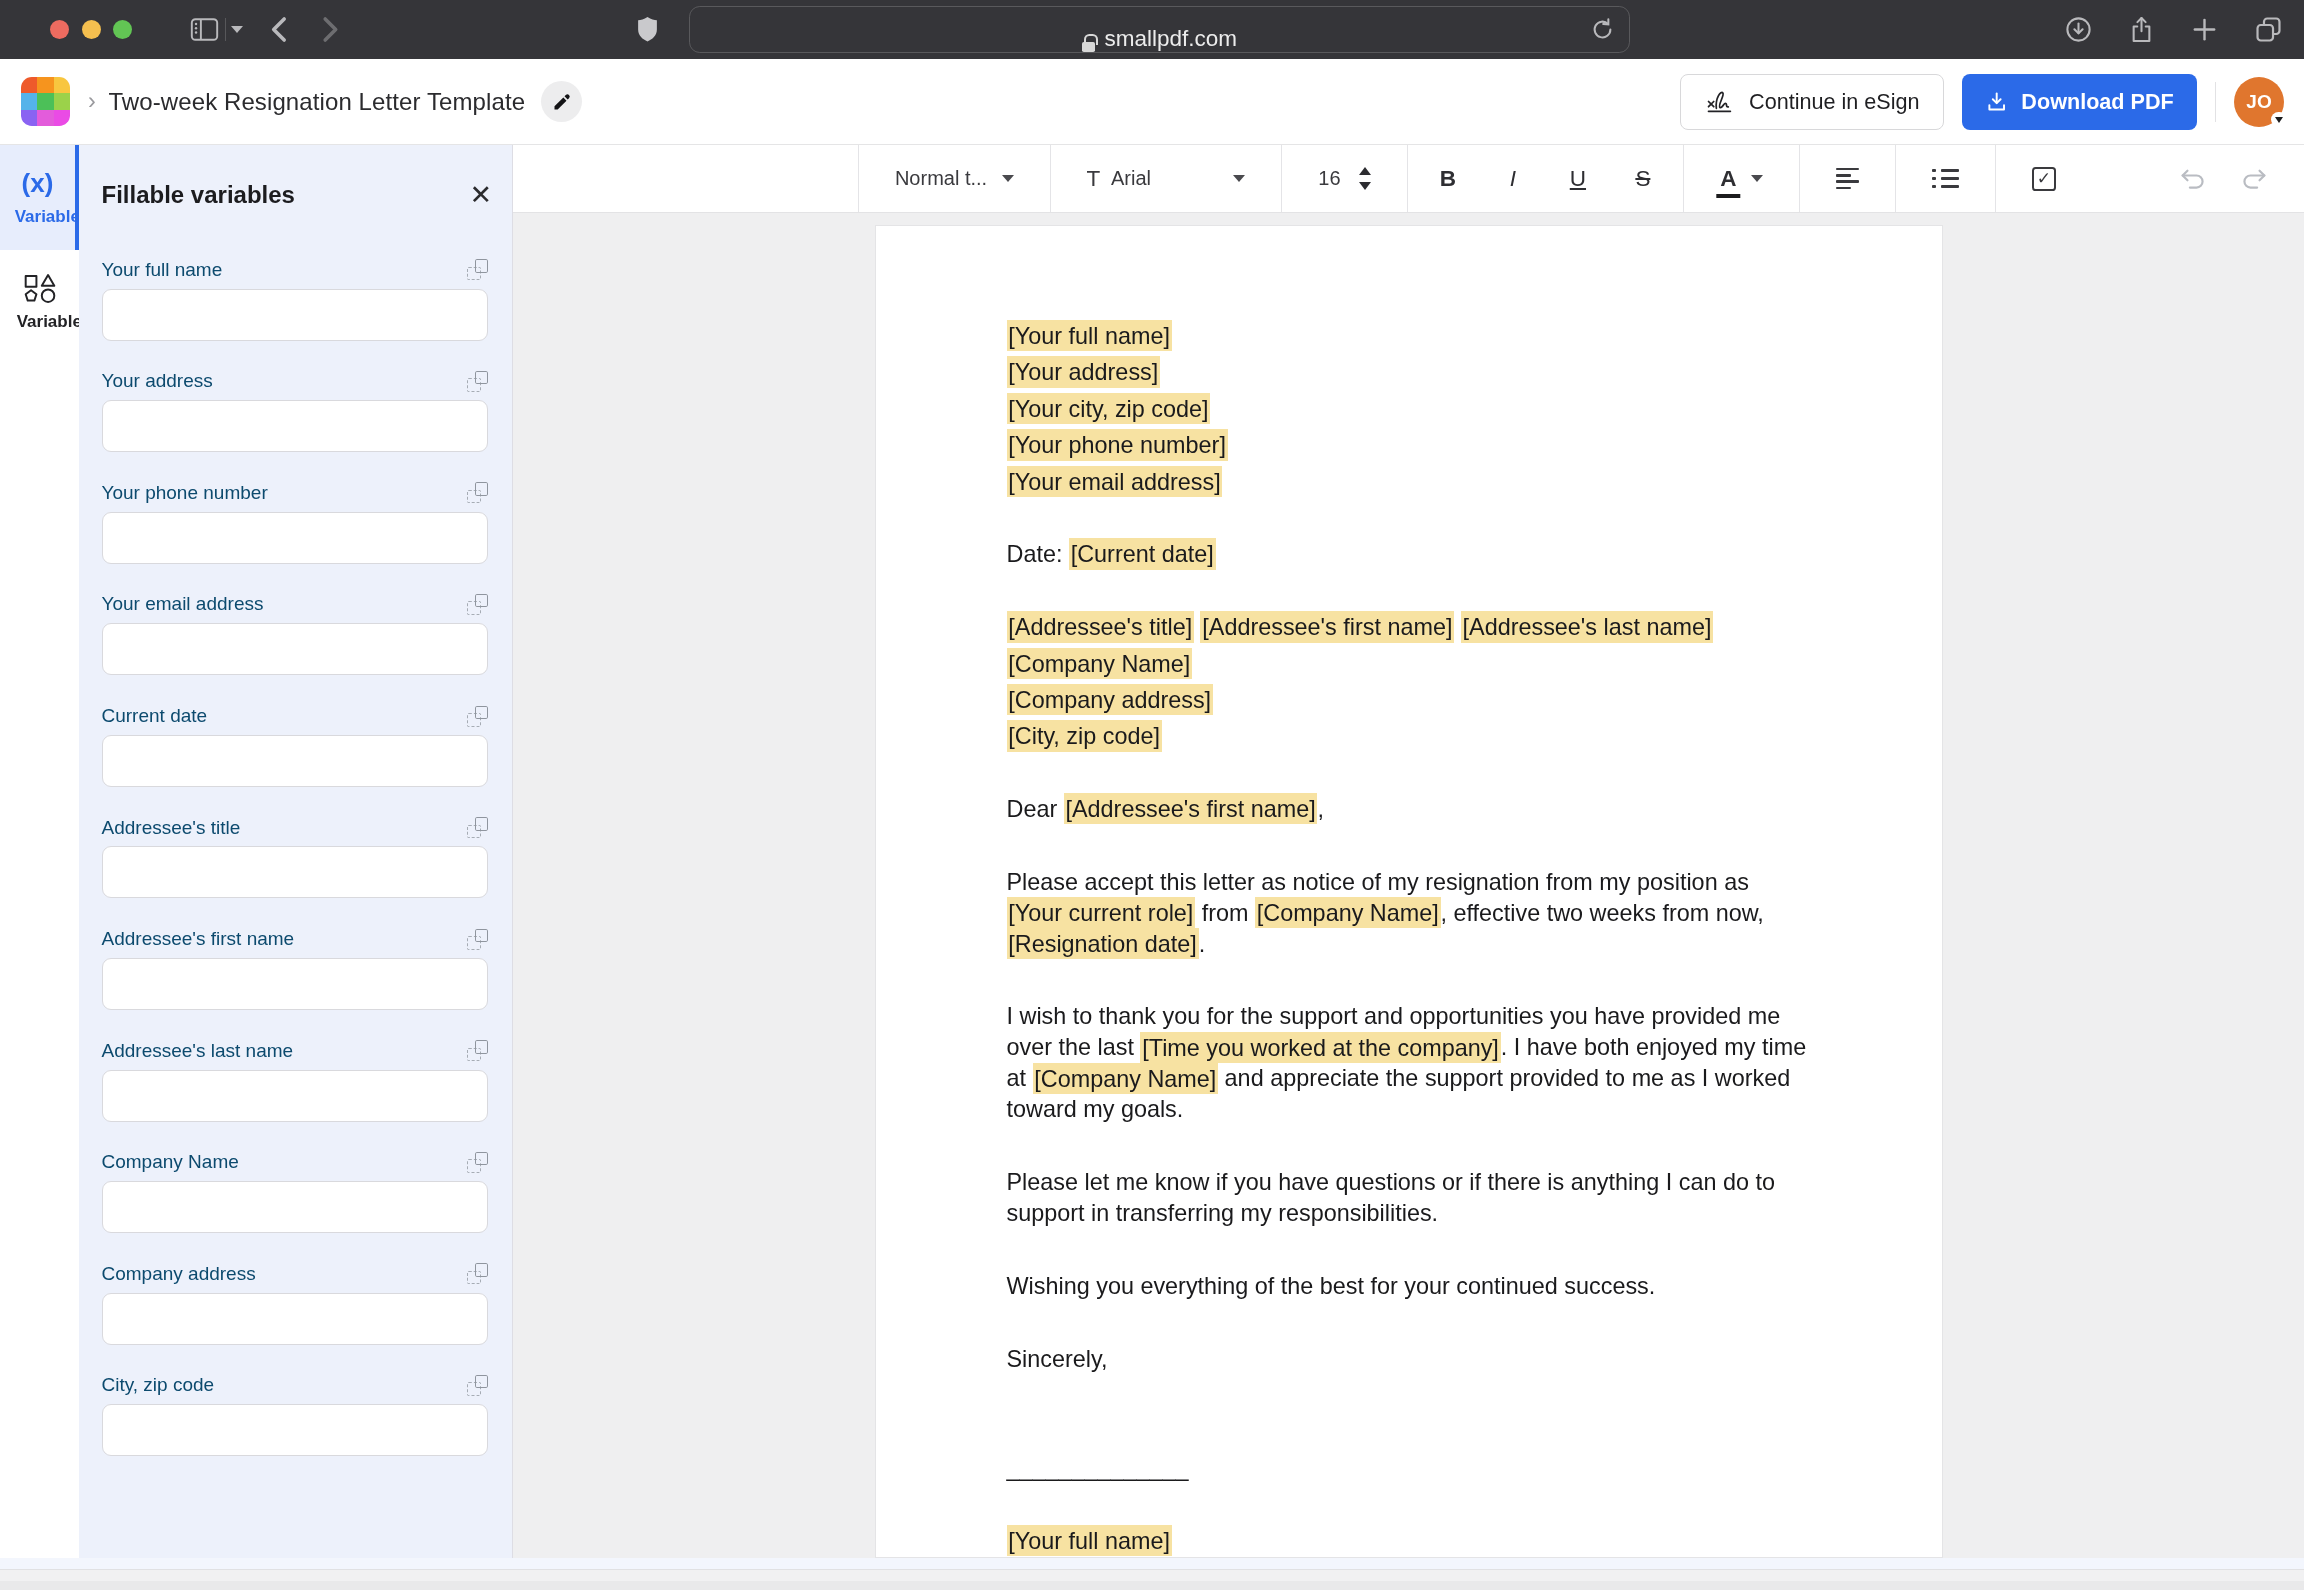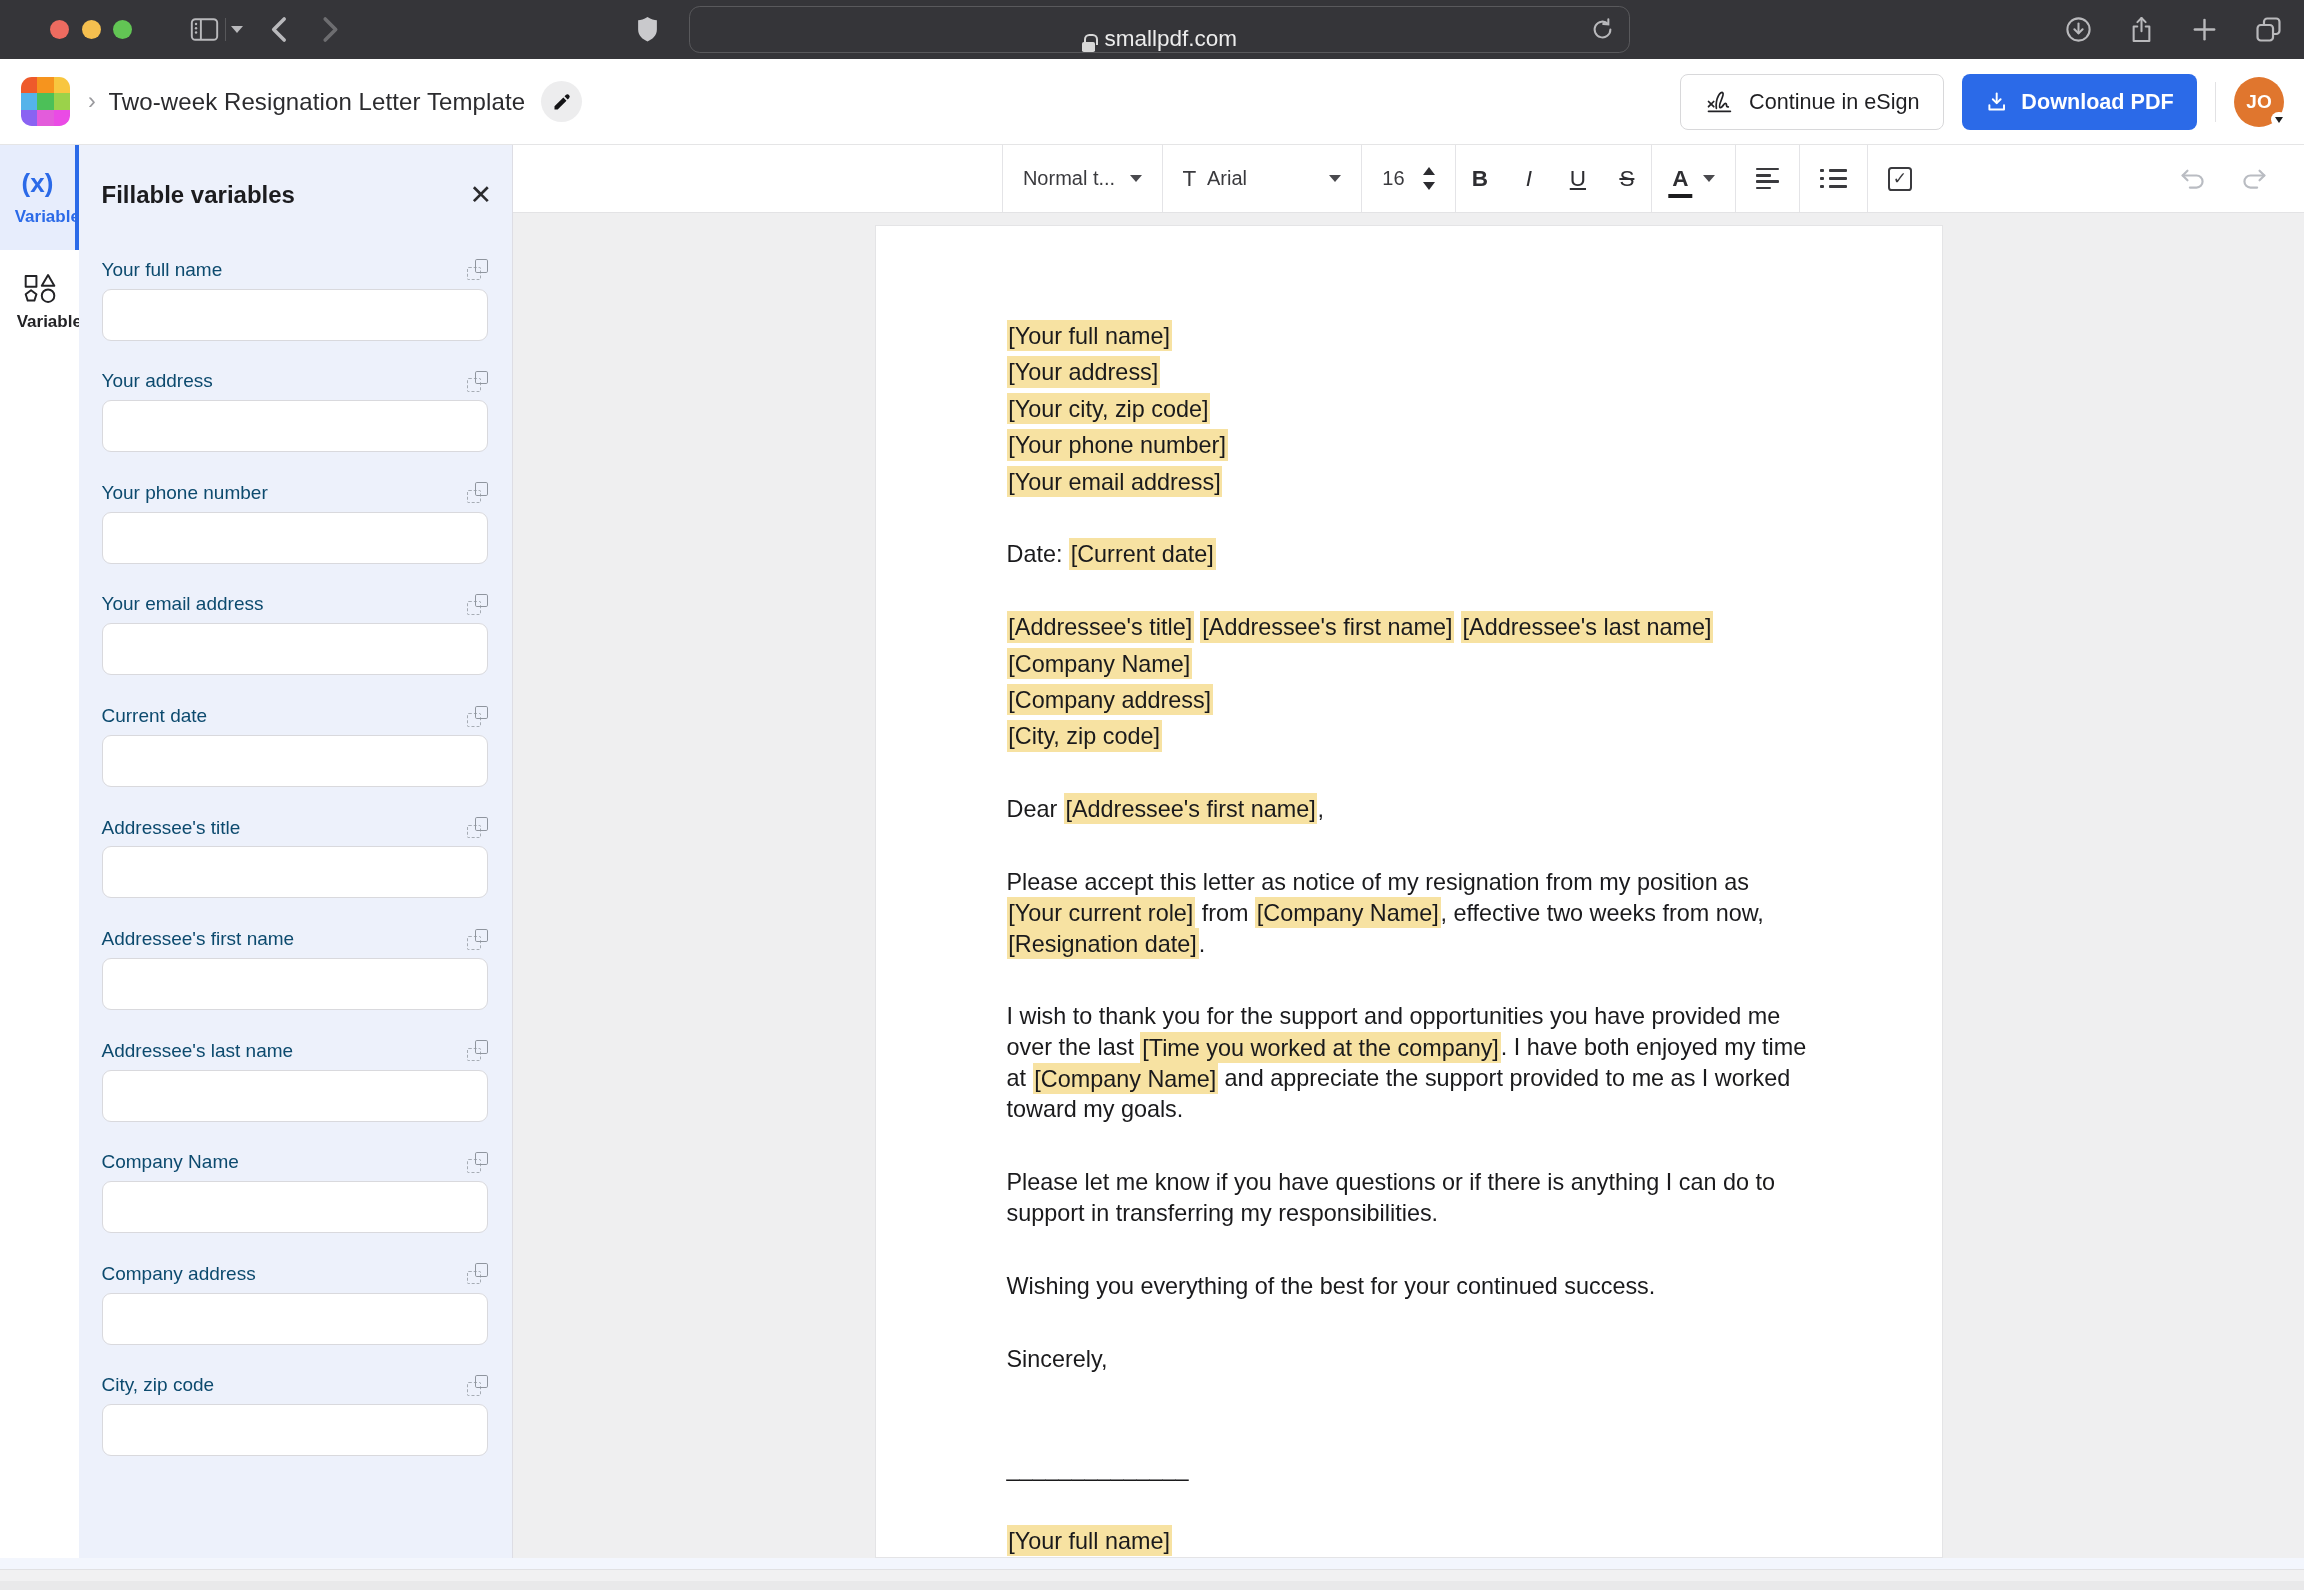--- a/index.html
+++ b/index.html
@@ -60,21 +60,21 @@
   .field{ margin-bottom:29px; }
   .frow{ display:flex; align-items:center; justify-content:space-between; height:23.4px; margin-bottom:7.2px; }
   .f-label{ font-size:19px; color:#0c4a6e; }
   .copy-ic{ position:relative; width:21px; height:21px; display:inline-block; }
   .copy-ic .front{ position:absolute; right:0; top:0; width:13.5px; height:13.5px; border:1.8px solid #8f959e; border-radius:1.8px; }
   .copy-ic .back{ position:absolute; left:0; bottom:0; width:13.5px; height:13.5px; border:1.8px dashed #a6acb4; border-radius:1.8px; }
   .f-input{ width:100%; height:52px; background:#fff; border:1.8px solid #d9d9dd; border-radius:9px; font-size:20px; padding:0 12.6px; font-family:inherit; }
   
   .rightcol{ flex:1 1 auto; display:flex; flex-direction:column; }
   .toolbar{ height:68px; background:#fff; border-bottom:0.9px solid #e3e3e5; display:flex; align-items:center; position:relative; }
-  .tb-center{ margin:0 auto; display:flex; align-items:center; height:100%; }
+  .tb-center{ margin:0 auto; display:flex; align-items:center; height:100%;gap:16px; }
   .toolbar::before{ content:""; width:117px; }
   .tb-sep{ width:0.9px; height:100%; background:#e4e4e7; }
   .tb-item{ display:flex; align-items:center; gap:10.8px; padding:0 20px; height:100%; background:none; border:none;
     font-size:20px; color:#3a3a3e; font-family:inherit; }
   .tb-caret{ width:0; height:0; border-left:6.3px solid transparent; border-right:6.3px solid transparent; border-top:7.2px solid #4a4a4e; margin-left:3.6px; }
   .tglyph{ font-size:22.5px; font-weight:500; color:#3a3a3e; }
   .fontname{ width:108px; text-align:left; }
   .stepper{ display:flex; flex-direction:column; gap:6.3px; margin-left:7.2px; }
   .st-up{ width:0; height:0; border-left:6.3px solid transparent; border-right:6.3px solid transparent; border-bottom:8px solid #2c2c30; }
   .st-dn{ width:0; height:0; border-left:6.3px solid transparent; border-right:6.3px solid transparent; border-top:8px solid #2c2c30; }

